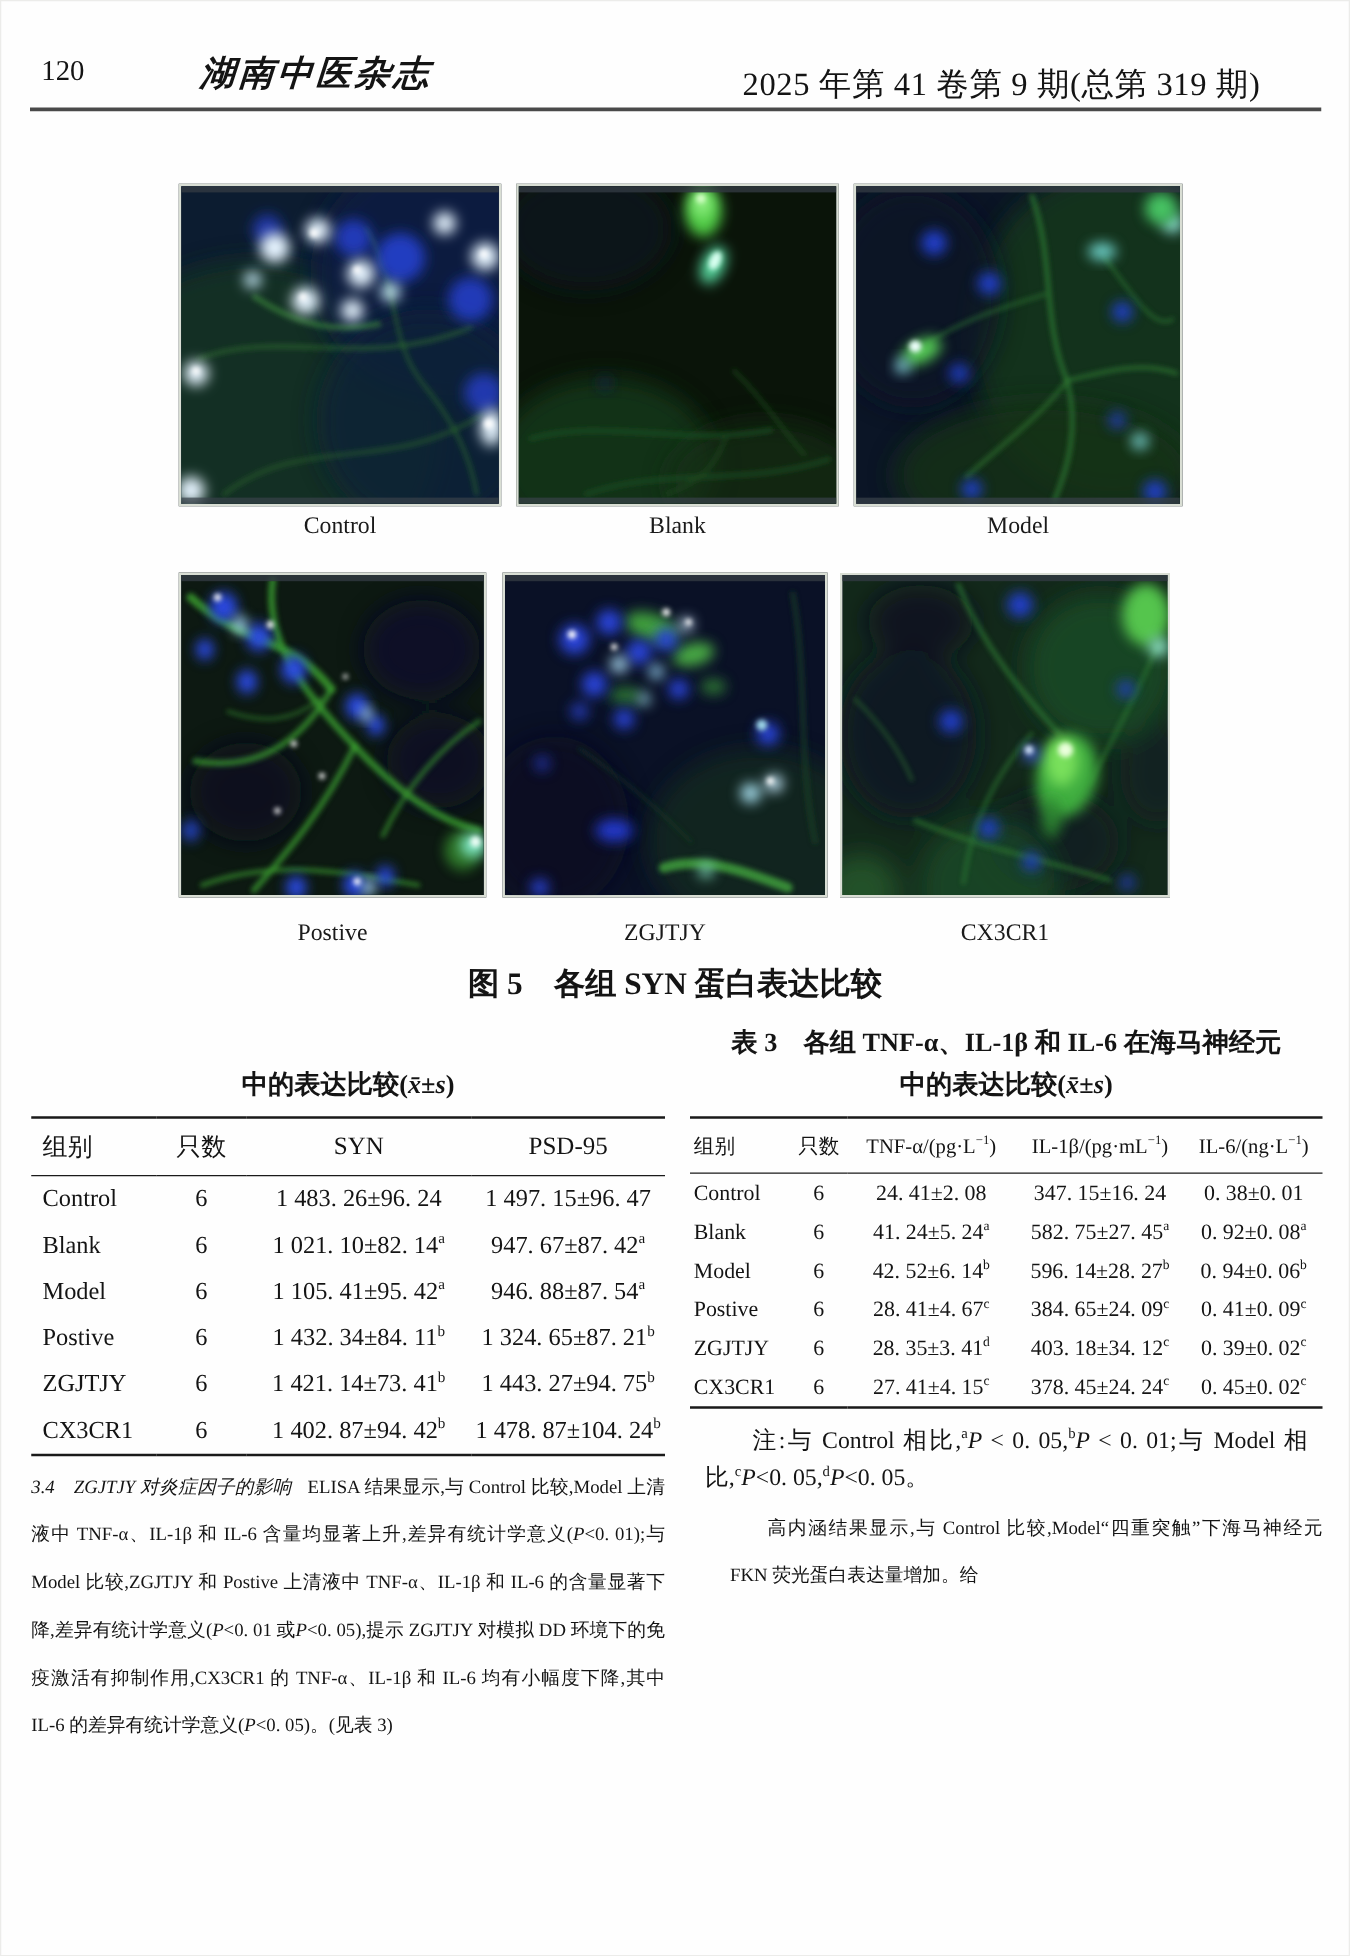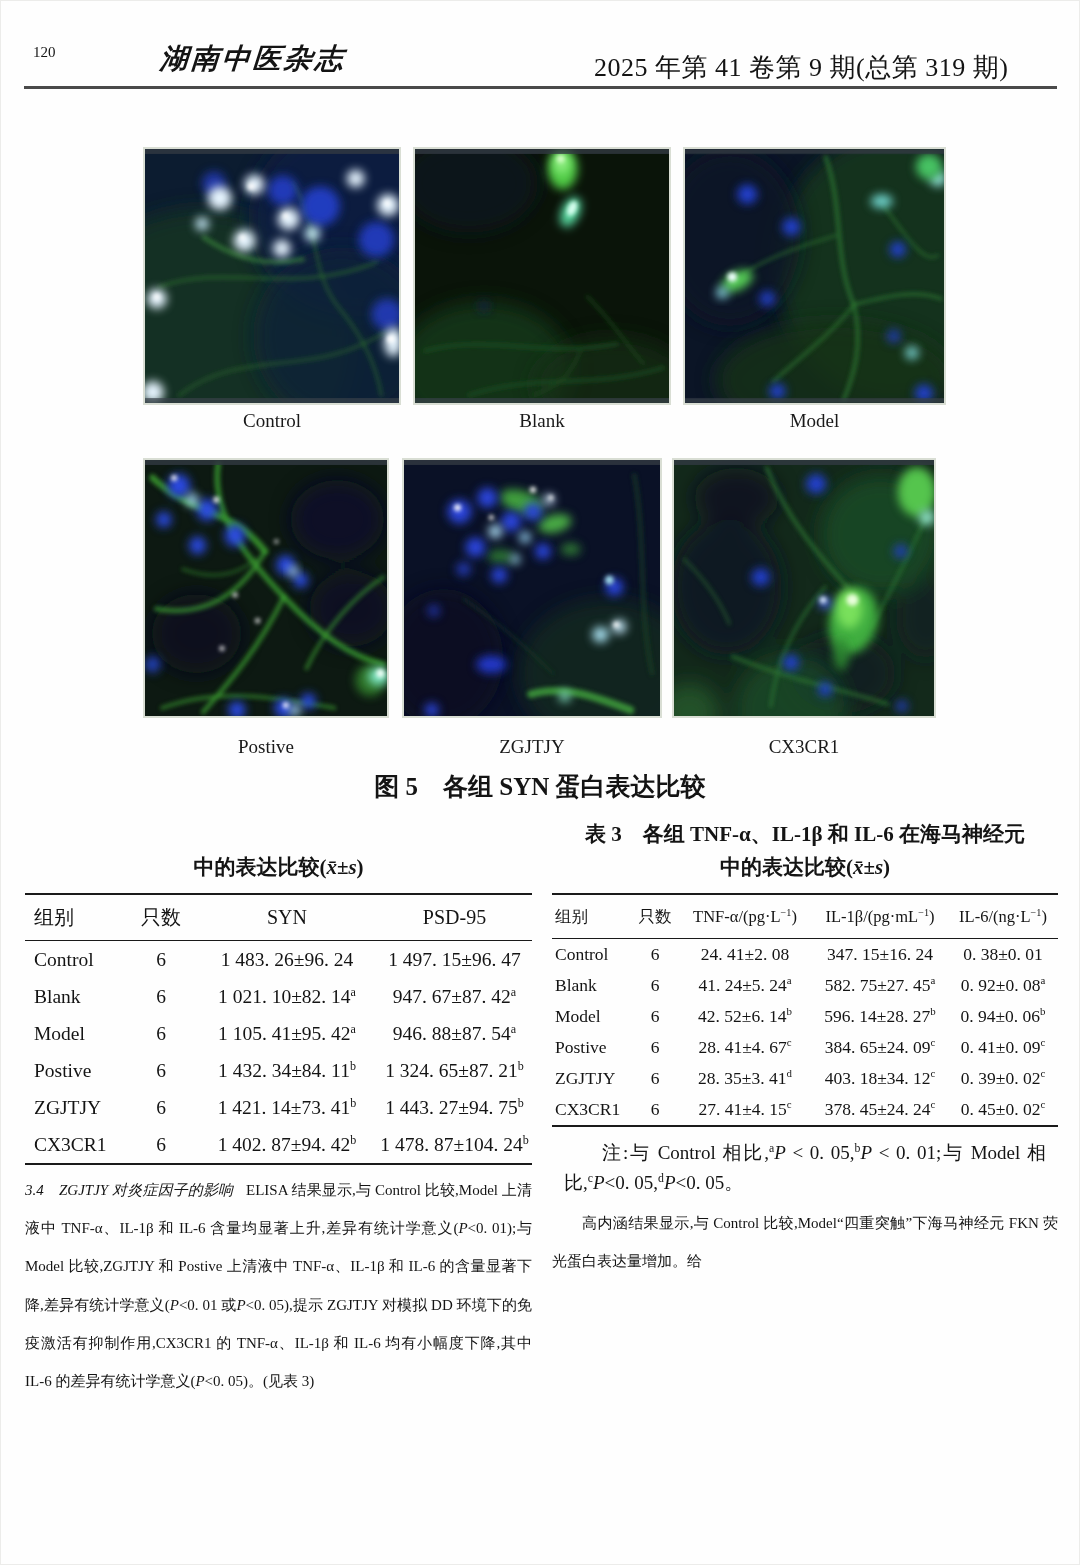--- a/index.html
+++ b/index.html
@@ -1,20 +1,20 @@
 <!DOCTYPE html>
 <html><head>
 <meta charset="utf-8">
 <style>
   html,body{margin:0;padding:0;background:#e8e8e6;}
   .page{position:relative;width:1080px;height:1565px;margin:0 auto;background:#fefefe;overflow:hidden;
         font-family:"Liberation Serif","DejaVu Serif",serif;color:#141414;
         box-shadow:inset 0 0 0 1px #ececea;}
   
-  .hdr-num{position:absolute;left:33px;top:44px;font-size:15px;}
+  .hdr-num{position:absolute;left:33px;top:44px;font-size:23px;}
   .hdr-journal{position:absolute;left:160px;top:40px;font-size:28px;font-weight:bold;font-style:italic;letter-spacing:3px;transform:skewX(-4deg);}
   .hdr-issue{position:absolute;left:594px;top:50px;font-size:26px;letter-spacing:.5px;}
   .hdr-rule{position:absolute;left:24px;top:86px;width:1033px;height:3px;background:#4a4a4a;}
   
   .micro{position:absolute;border:2px solid #d9ded4;box-sizing:border-box;background:#0a1420;}
   .micro svg{display:block;width:100%;height:100%;}
   .fig-label{position:absolute;text-align:center;font-size:19px;color:#1a1a1a;}
   .fig-caption{position:absolute;left:0;top:770px;width:100%;text-align:center;font-size:25px;font-weight:bold;}
   
   .col{position:absolute;top:818px;}
@@ -25,21 +25,21 @@
   thead tr{border-bottom:1.5px solid #1a1a1a;}
   th,td{padding:0;text-align:center;font-weight:normal;}
   .t2 th{height:45px;font-size:20px;}
   .t2 td{height:37px;font-size:19.5px;}
   .t2 th:first-child,.t2 td:first-child{text-align:left;padding-left:9px;}
   .t3 th{height:43px;font-size:16.5px;}
   .t3 td{height:31px;font-size:17.5px;}
   .t3 th:first-child,.t3 td:first-child{text-align:left;padding-left:3px;}
   .tbl-note{font-size:19px;line-height:30px;text-indent:2em;text-align:justify;margin:11px 12px 5px;}
   .para{font-size:15px;line-height:38.2px;text-align:justify;margin:6px 0 0;}
-  .para.indent{text-indent:2em;}
+  .para.indent{text-indent:2em;margin-left:32px;}
   .sec-head{font-style:italic;margin-right:.85em;}
   sup{font-size:.62em;line-height:0;}
   i{font-style:italic;}
 </style>
 </head>
 <body>
 
 <div class="page">
 
   <svg width="0" height="0" style="position:absolute">

